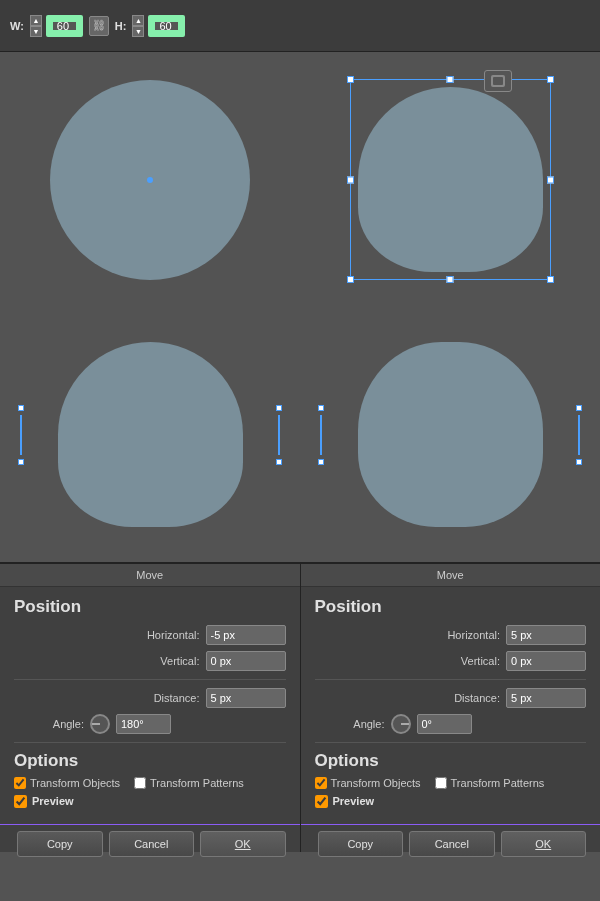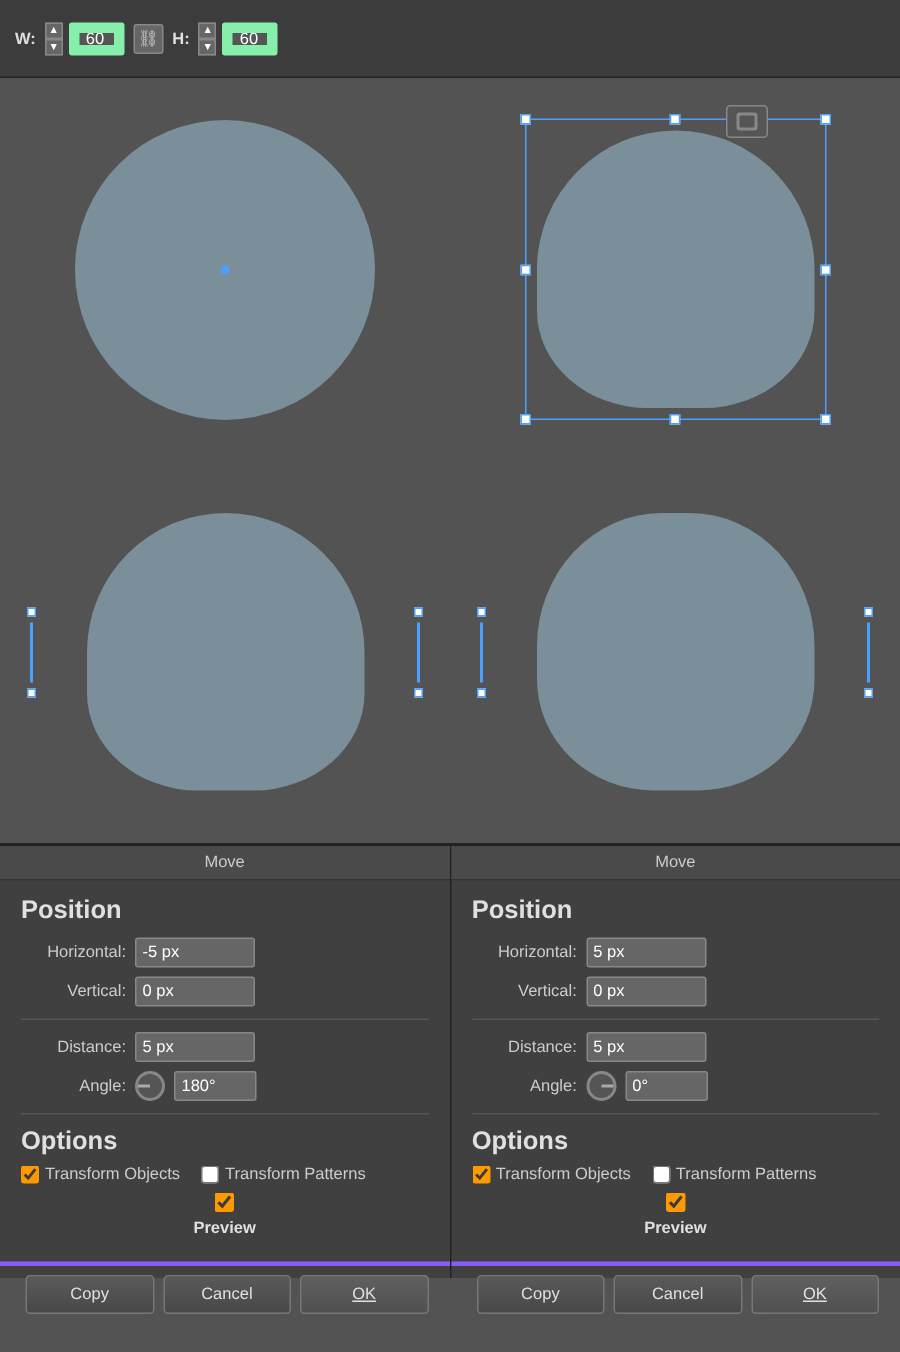--- a/index.html
+++ b/index.html
@@ -175,20 +175,21 @@
       font-weight: bold;
       color: #e0e0e0;
       margin-bottom: 8px;
       font-size: 17px;
     }
 
     .field-row {
       display: flex;
       align-items: center;
       margin-bottom: 6px;
+      justify-content: flex-end;
     }
     .field-label {
       color: #ccc;
       font-size: 11px;
       text-align: right;
       min-width: 70px;
       margin-right: 6px;
     }
     .field-input {
       background: #666;
@@ -272,42 +273,41 @@
       width: 12px;
       height: 12px;
     }
     .checkbox-label {
       color: #ccc;
       font-size: 11px;
     }
 
     .preview-row {
       display: flex;
-      align-items: center;
+      align-items: flex-start;
       gap: 5px;
       margin-top: 4px;
       margin-bottom: 6px;
-      flex-direction: column;
     }
     .preview-checkbox {
       accent-color: #f90;
       width: 13px;
       height: 13px;
     }
     .preview-label {
       font-weight: bold;
       color: #e0e0e0;
       font-size: 11px;
     }
 
     .button-row {
       display: flex;
       gap: 6px;
       padding: 6px 14px 8px 17px;
-      border-top: 3px solid #8b5cf6;
+      border-top: 1px solid #8b5cf6;
     }
     .btn {
       flex: 1;
       height: 26px;
       border-radius: 3px;
       border: 1px solid #777;
       background: linear-gradient(to bottom, #5a5a5a, #484848);
       color: #e0e0e0;
       font-size: 11px;
       cursor: pointer;

